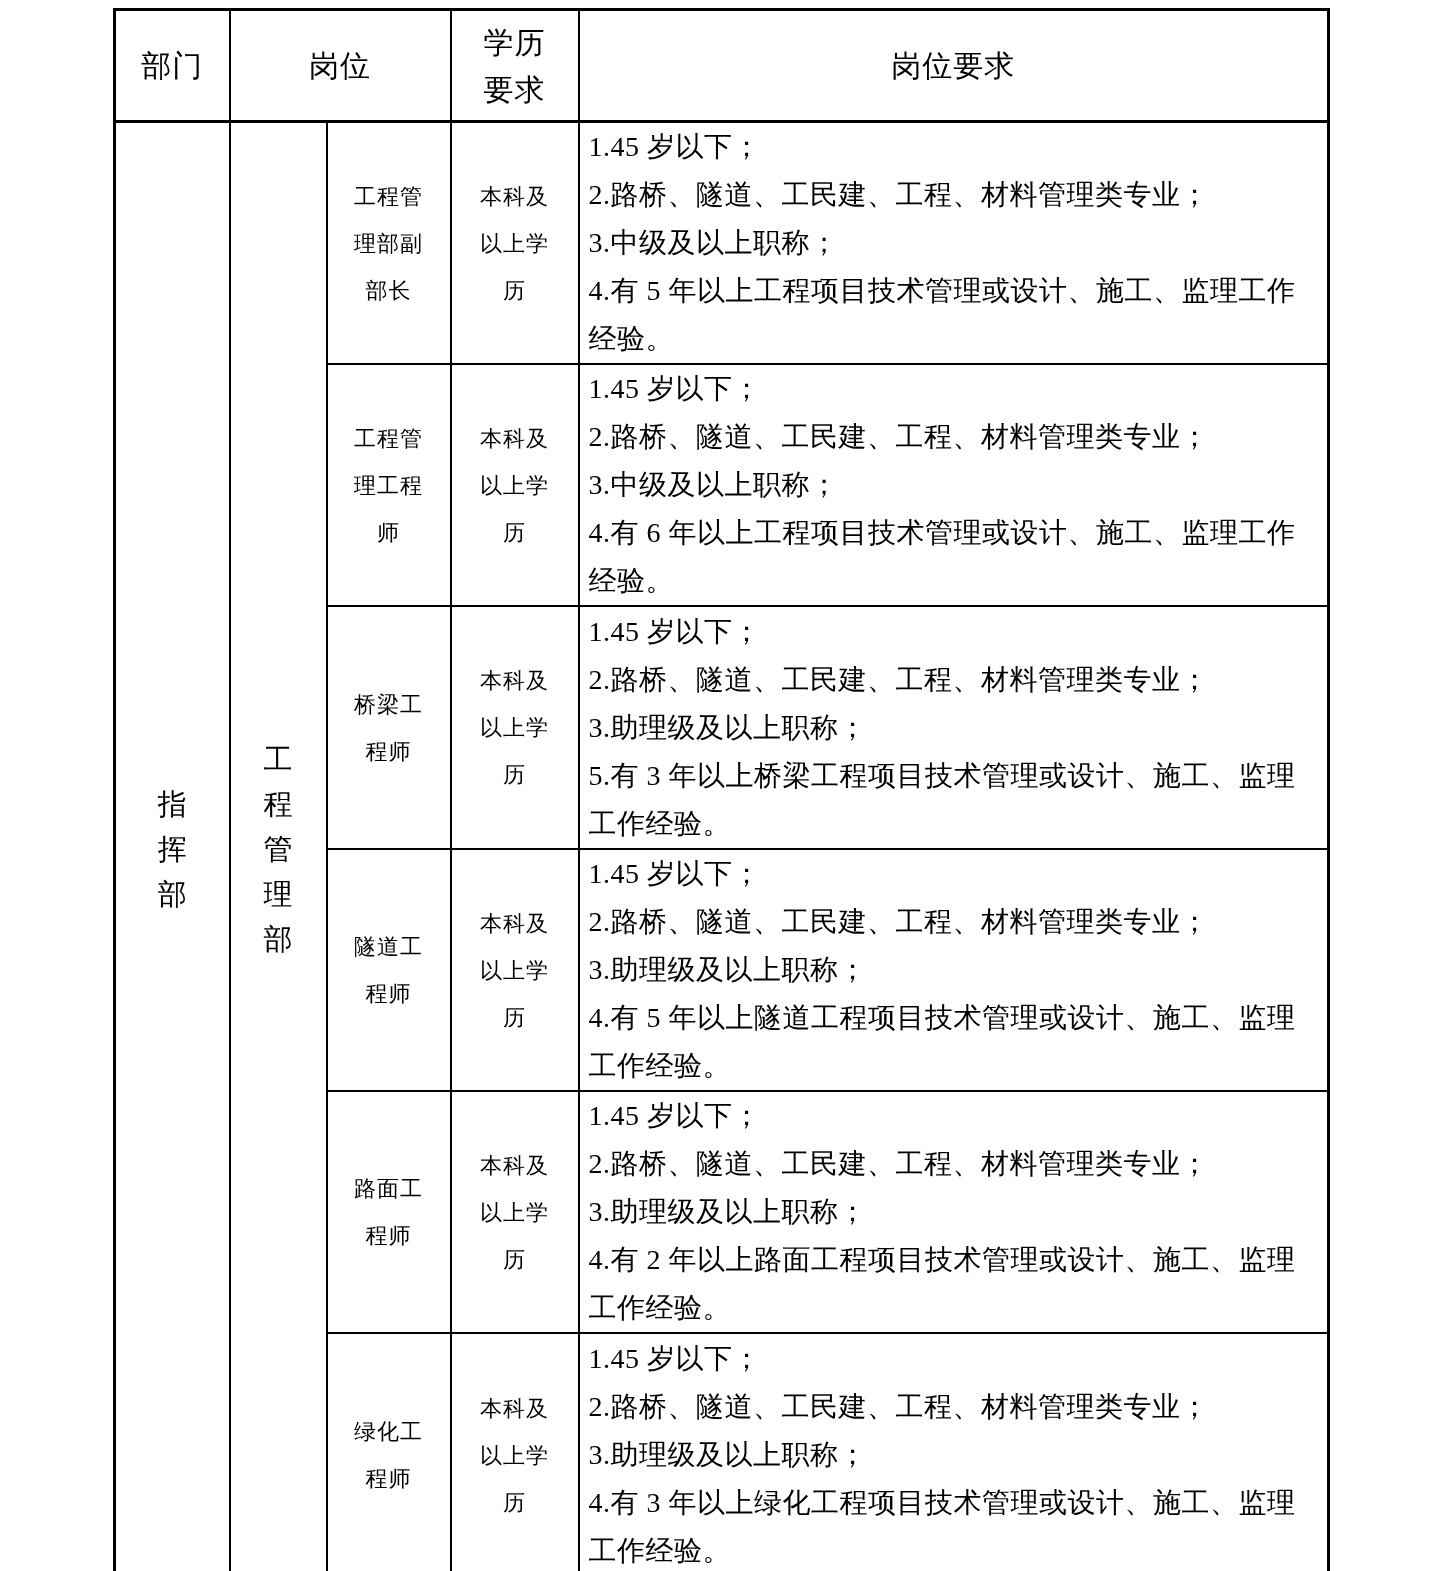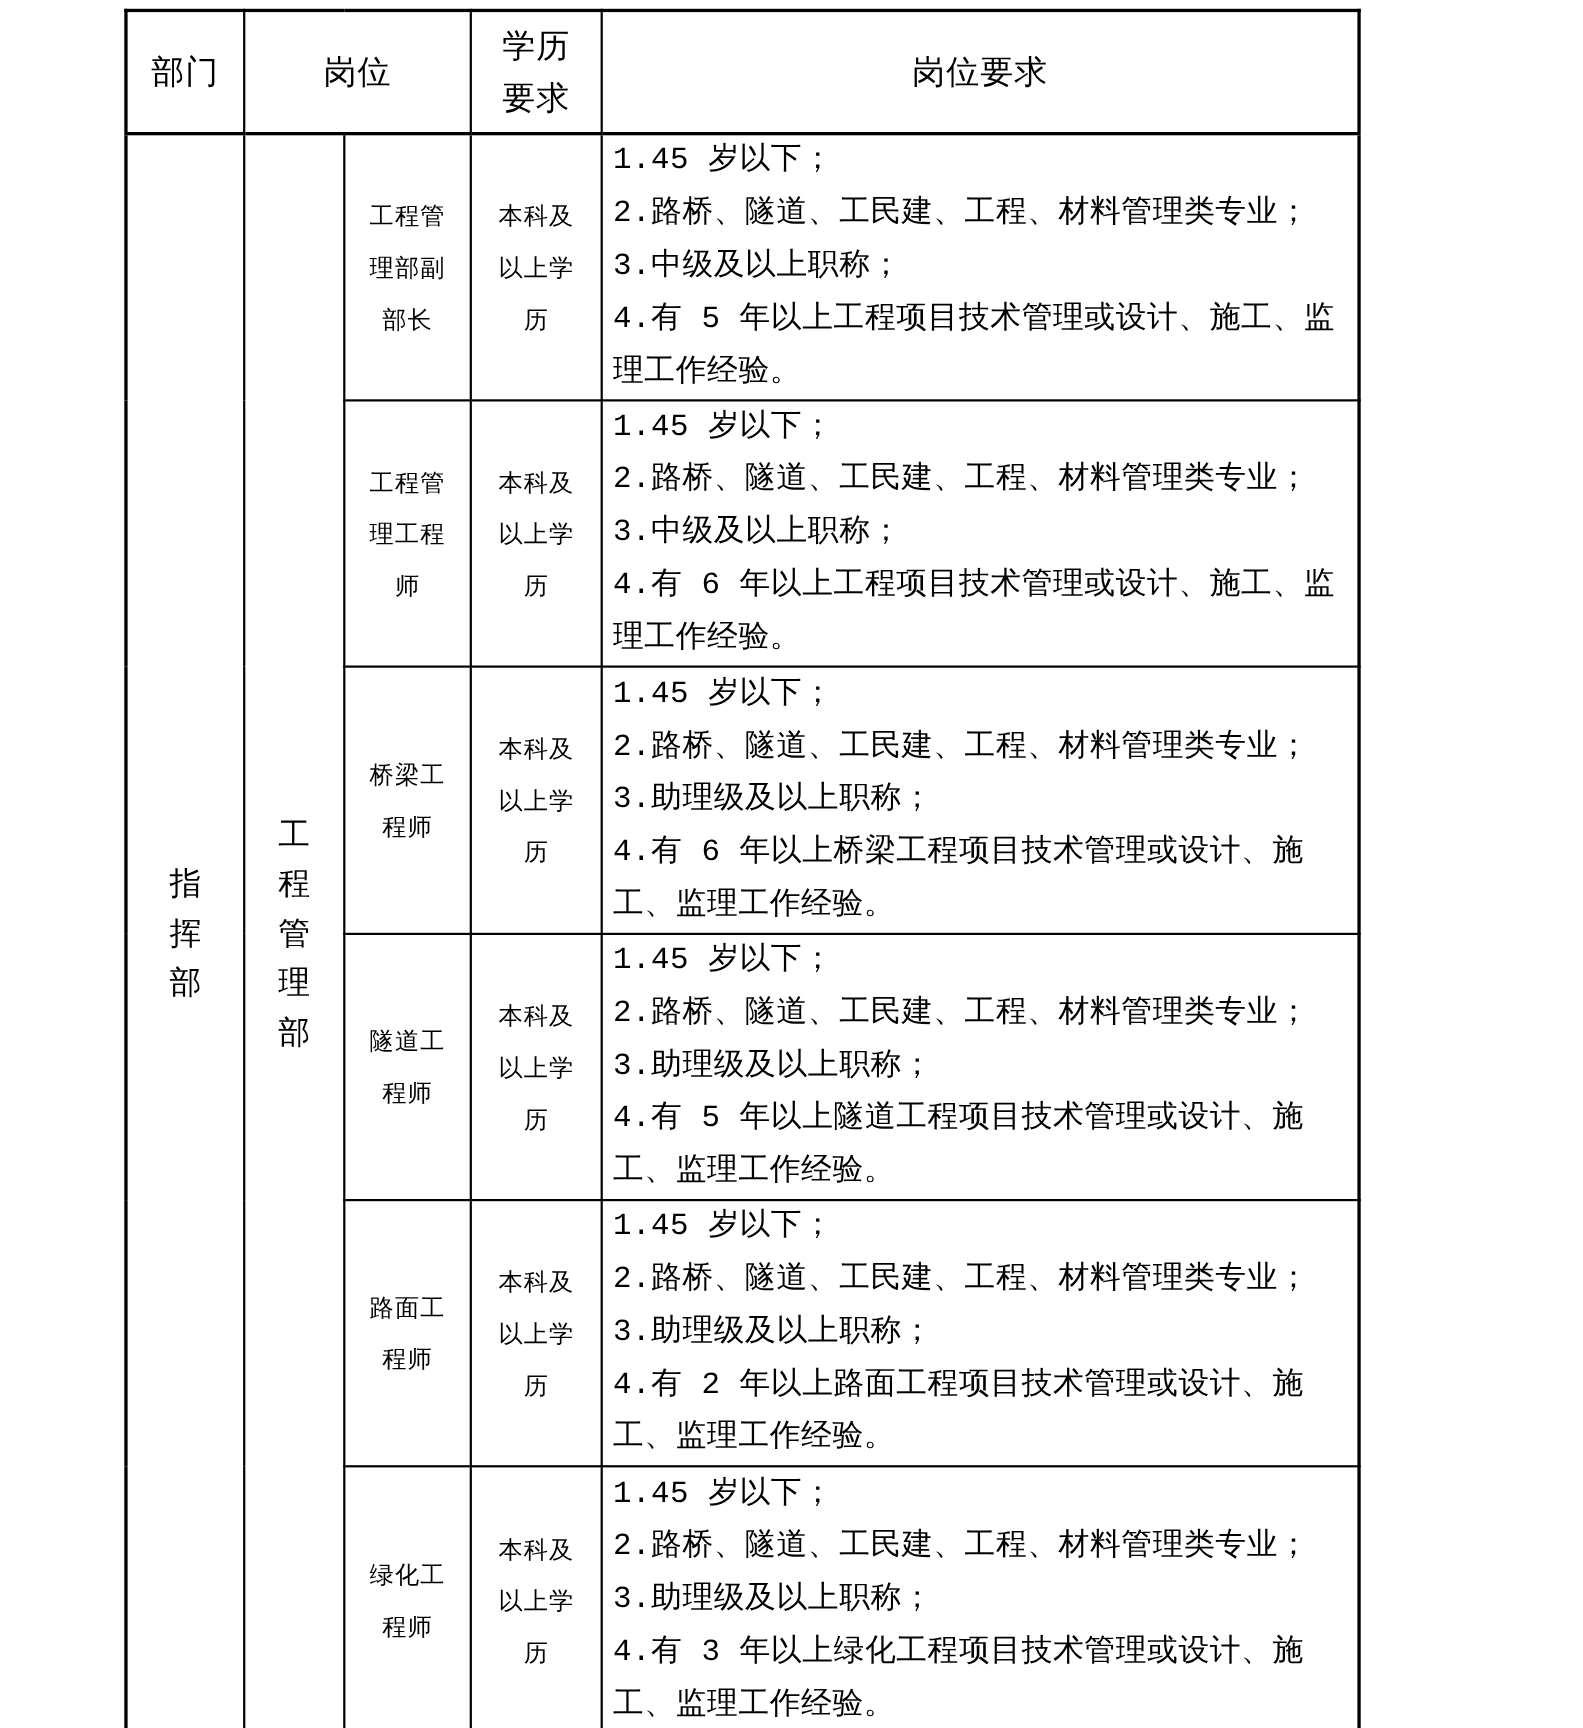--- a/index.html
+++ b/index.html
@@ -1,18 +1,18 @@
 <!DOCTYPE html>
 <html><head>
 <meta charset="utf-8">
 <style>
   html, body { margin: 0; padding: 0; background: #ffffff; }
   .page {
     position: relative;
-    width: 1237px;
+    width: 1439px;
     height: 1571px;
     background: #ffffff;
     font-family: "Liberation Serif", "DejaVu Serif", serif;
     color: #000000;
   }
   table.job-table {
     position: absolute;
     left: 113px;
     top: 8px;
     border-collapse: collapse;
@@ -48,21 +48,20 @@
     line-height: 47px;
     letter-spacing: 1px;
   }
   td.req-cell {
     vertical-align: middle;
     font-size: 28px;
     line-height: 48px;
     letter-spacing: 0.5px;
     padding: 0 9px 0 9px;
     text-align: left;
-    font-family: Liberation Mono, monospace;
   }
   .req-item { display: block; }
 </style>
 </head>
 <body>
 
 <div class="page">
   <table class="job-table">
     <colgroup>
       <col style="width:115px">
@@ -121,21 +120,21 @@
     <tr style="height:243px">
       <td class="pos-cell">桥梁工
 程师</td>
       <td class="edu-cell">本科及
 以上学
 历</td>
       <td class="req-cell">
         <span class="req-item">1.45 岁以下；</span>
         <span class="req-item">2.路桥、隧道、工民建、工程、材料管理类专业；</span>
         <span class="req-item">3.助理级及以上职称；</span>
-        <span class="req-item">4.有 6 年以上桥梁工程项目技术管理或设计、施工、监理工作经验。</span>
+        <span class="req-item">5.有 3 年以上桥梁工程项目技术管理或设计、施工、监理工作经验。</span>
       </td>
     </tr>
 
     <tr style="height:238px">
       <td class="pos-cell">隧道工
 程师</td>
       <td class="edu-cell">本科及
 以上学
 历</td>
       <td class="req-cell">

